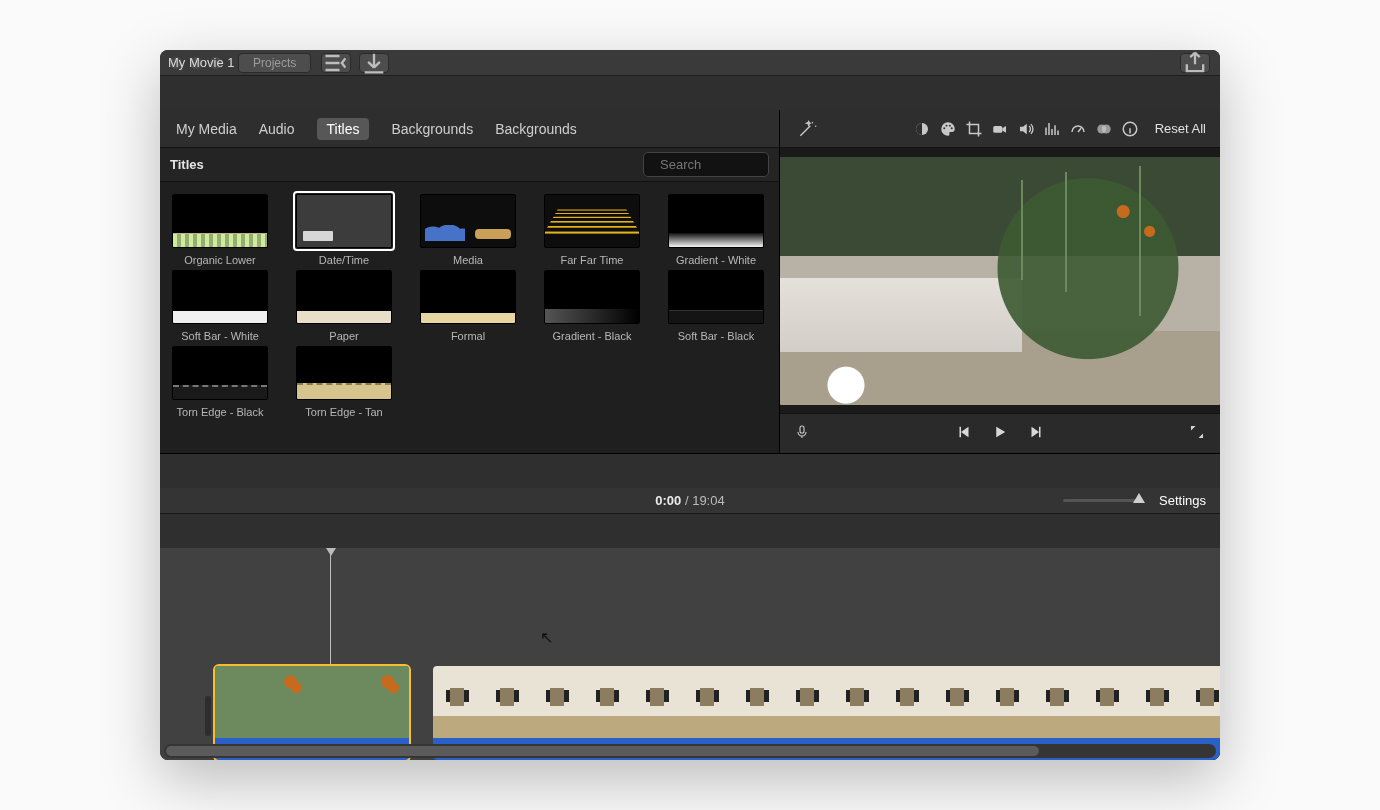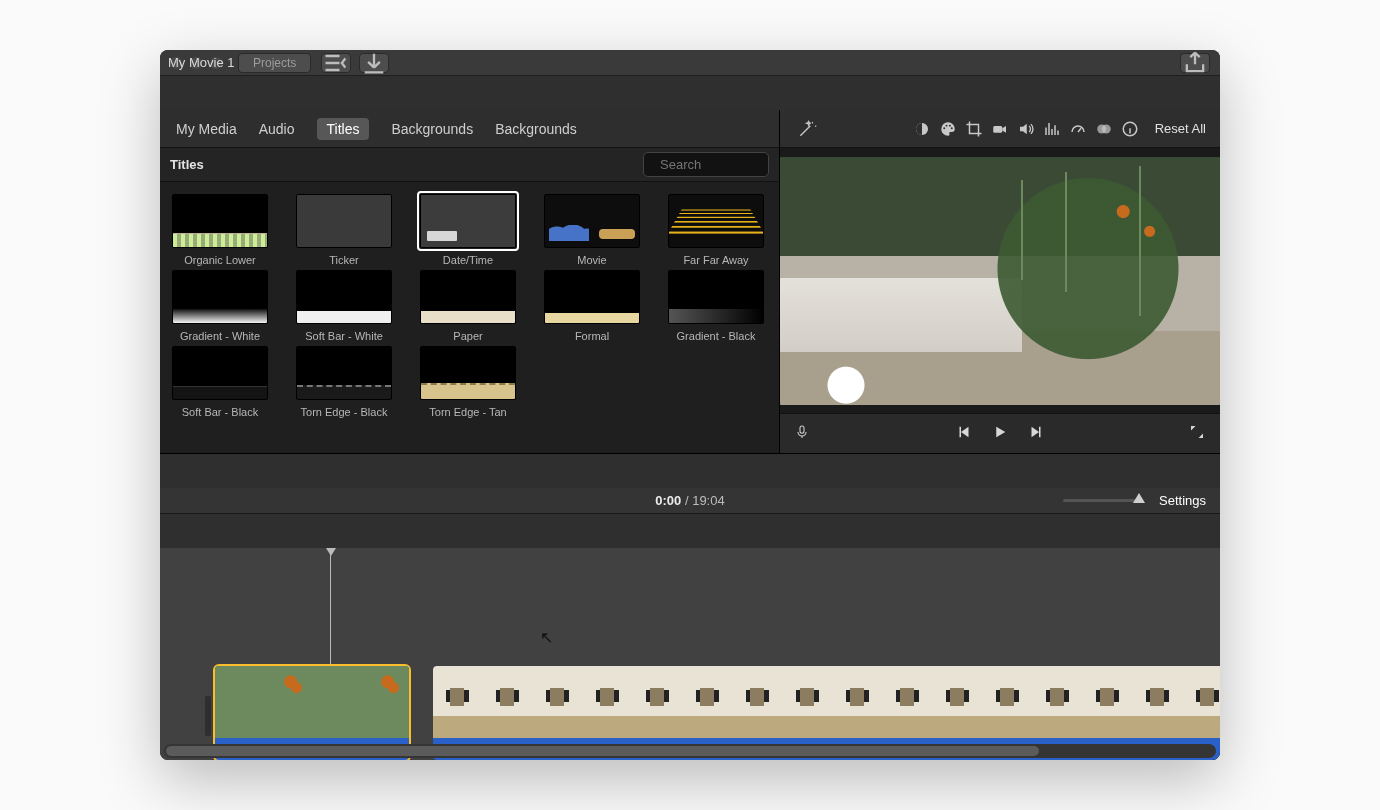--- a/index.html
+++ b/index.html
@@ -194,34 +194,30 @@
             </svg>
           <input placeholder="Search" style="">
         </div>
       </div>
       <div class="titles-grid" id="tgrid">
           <div class="title-item">
             <div class="title-thumb th-organic"></div>
             <div class="title-cap">Organic Lower</div>
           </div>
           <div class="title-item">
-            <div class="title-thumb th-ticker"></div>
-            <div class="title-cap">Ticker</div>
-          </div>
-          <div class="title-item">
             <div class="title-thumb th-datetime selected"></div>
             <div class="title-cap">Date/Time</div>
           </div>
           <div class="title-item">
             <div class="title-thumb th-clouds"></div>
-            <div class="title-cap">Movie</div>
+            <div class="title-cap">Media</div>
           </div>
           <div class="title-item">
             <div class="title-thumb th-ffa"></div>
-            <div class="title-cap">Far Far Away</div>
+            <div class="title-cap">Far Far Time</div>
           </div>
           <div class="title-item">
             <div class="title-thumb th-gw"></div>
             <div class="title-cap">Gradient - White</div>
           </div>
           <div class="title-item">
             <div class="title-thumb th-sbw"></div>
             <div class="title-cap">Soft Bar - White</div>
           </div>
           <div class="title-item">

